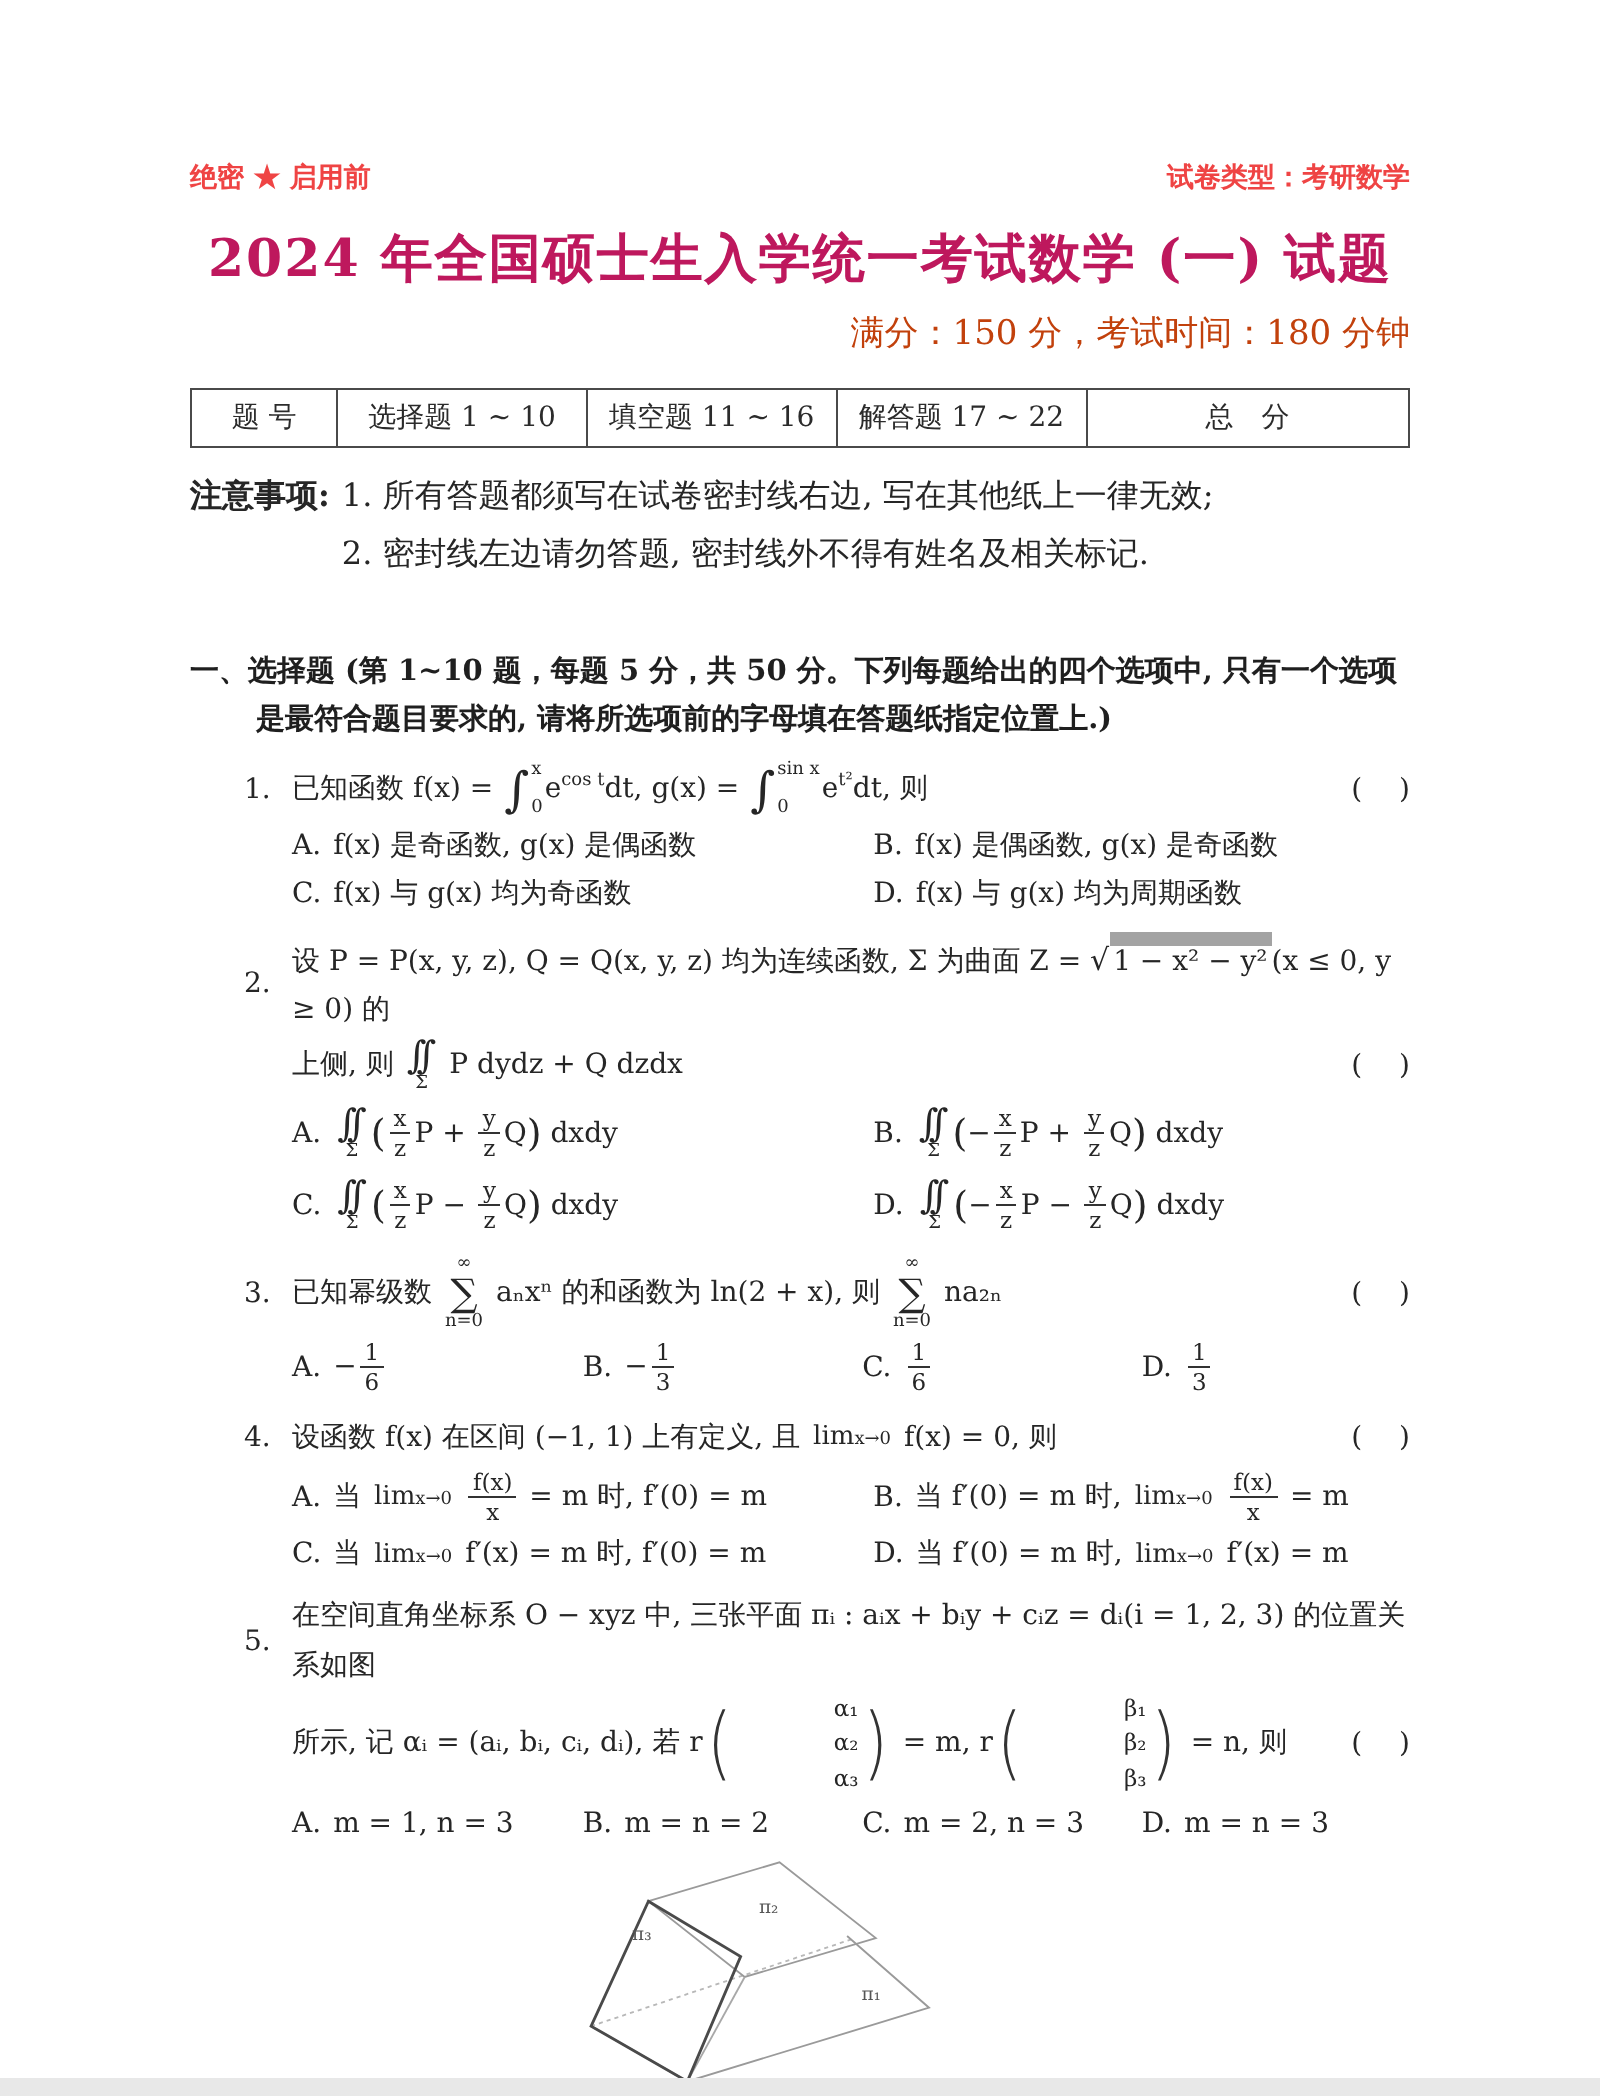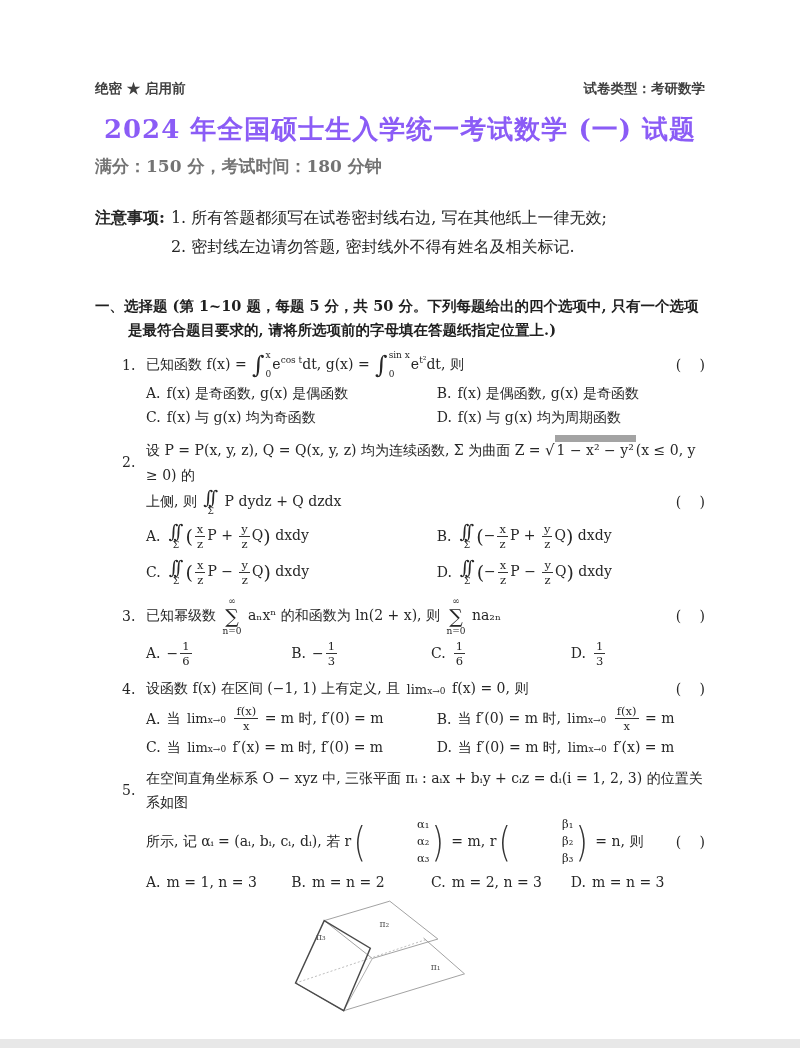--- a/index.html
+++ b/index.html
@@ -1,21 +1,21 @@
 <!DOCTYPE html>
 <html><head>
 <meta charset="utf-8">
 <style>
   html,body{margin:0;padding:0;background:#ffffff;}
   .page{position:relative;width:800px;height:1048px;background:#fff;overflow:hidden;
         font-family:"DejaVu Serif","Liberation Serif",serif;color:#262626;}
   .inner{padding:80px 95px 0 95px;}
-  .hdr-row{display:flex;justify-content:space-between;font-size:13.5px;font-weight:bold;color:#404040;}
-  .title{margin-top:14px;text-align:center;font-size:26px;font-weight:bold;letter-spacing:1px;color:#8b5cf6;}
-  .subtitle{margin-top:8px;text-align:left;font-size:17px;font-weight:bold;color:#737373;}
+  .hdr-row{display:flex;justify-content:space-between;font-size:13.5px;font-weight:bold;color:#ef4444;}
+  .title{margin-top:14px;text-align:center;font-size:26px;font-weight:bold;letter-spacing:1px;color:#be185d;}
+  .subtitle{margin-top:8px;text-align:right;font-size:17px;font-weight:normal;color:#c2410c;}
   table.score{width:100%;border-collapse:collapse;margin-top:16px;font-size:14px;color:#2b2b2b;}
   table.score td{border:1px solid #4a4a4a;text-align:center;padding:2px 2px;height:24px;}
   table.score tr.tall td{height:42px;}
   table.score td.c0{width:12%;}
   table.score td.c1,table.score td.c2,table.score td.c3{width:20.5%;}
   .notes{display:flex;margin-top:12px;font-size:16px;line-height:1.55;}
   .notes-label{font-weight:bold;flex:none;}
   .notes-items{margin-left:6px;}
   .note-item{margin-bottom:4px;}
   .section{margin-top:30px;font-size:14.5px;font-weight:bold;line-height:1.7;
@@ -72,20 +72,27 @@
   <div class="inner">
     <div class="hdr-row">
       <span>绝密 ★ 启用前</span>
       <span>试卷类型：考研数学</span>
     </div>
     <div class="title">2024 年全国硕士生入学统一考试数学 (一) 试题</div>
     <div class="subtitle">满分：150 分，考试时间：180 分钟</div>
 
     <table class="score">
       <tbody id="score-body">
+          <tr>
+            <td class="c0">题 号</td>
+            <td class="c1">选择题 1 ~ 10</td>
+            <td class="c2">填空题 11 ~ 16</td>
+            <td class="c3">解答题 17 ~ 22</td>
+            <td class="c4">总　分</td>
+          </tr>
         </tbody>
     </table>
 
     <div class="notes">
       <span class="notes-label">注意事项:</span>
       <div class="notes-items" id="notes-items">
           <div class="note-item">1. 所有答题都须写在试卷密封线右边, 写在其他纸上一律无效;</div>
           <div class="note-item">2. 密封线左边请勿答题, 密封线外不得有姓名及相关标记.</div>
         </div>
     </div>

